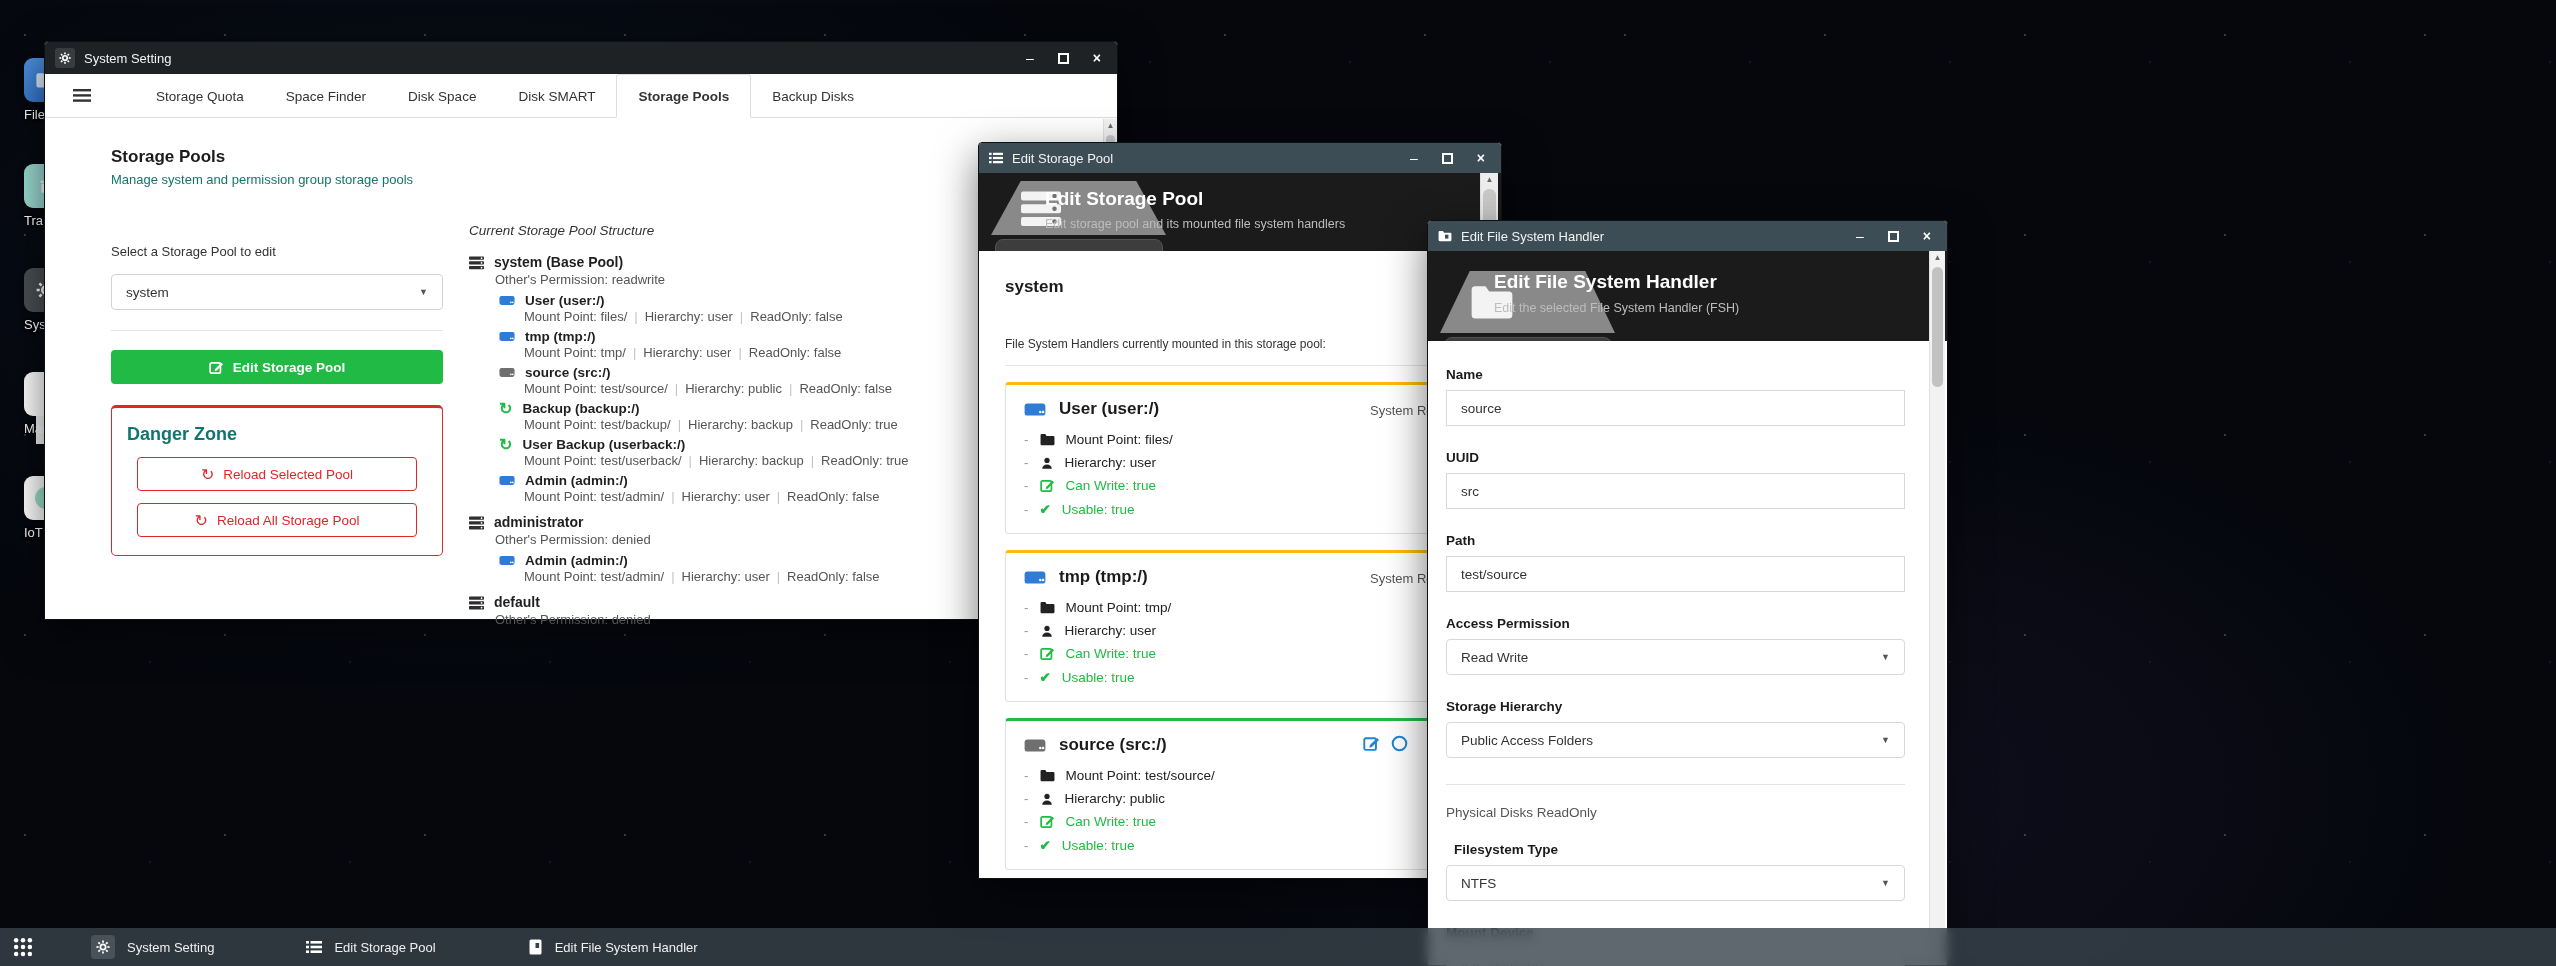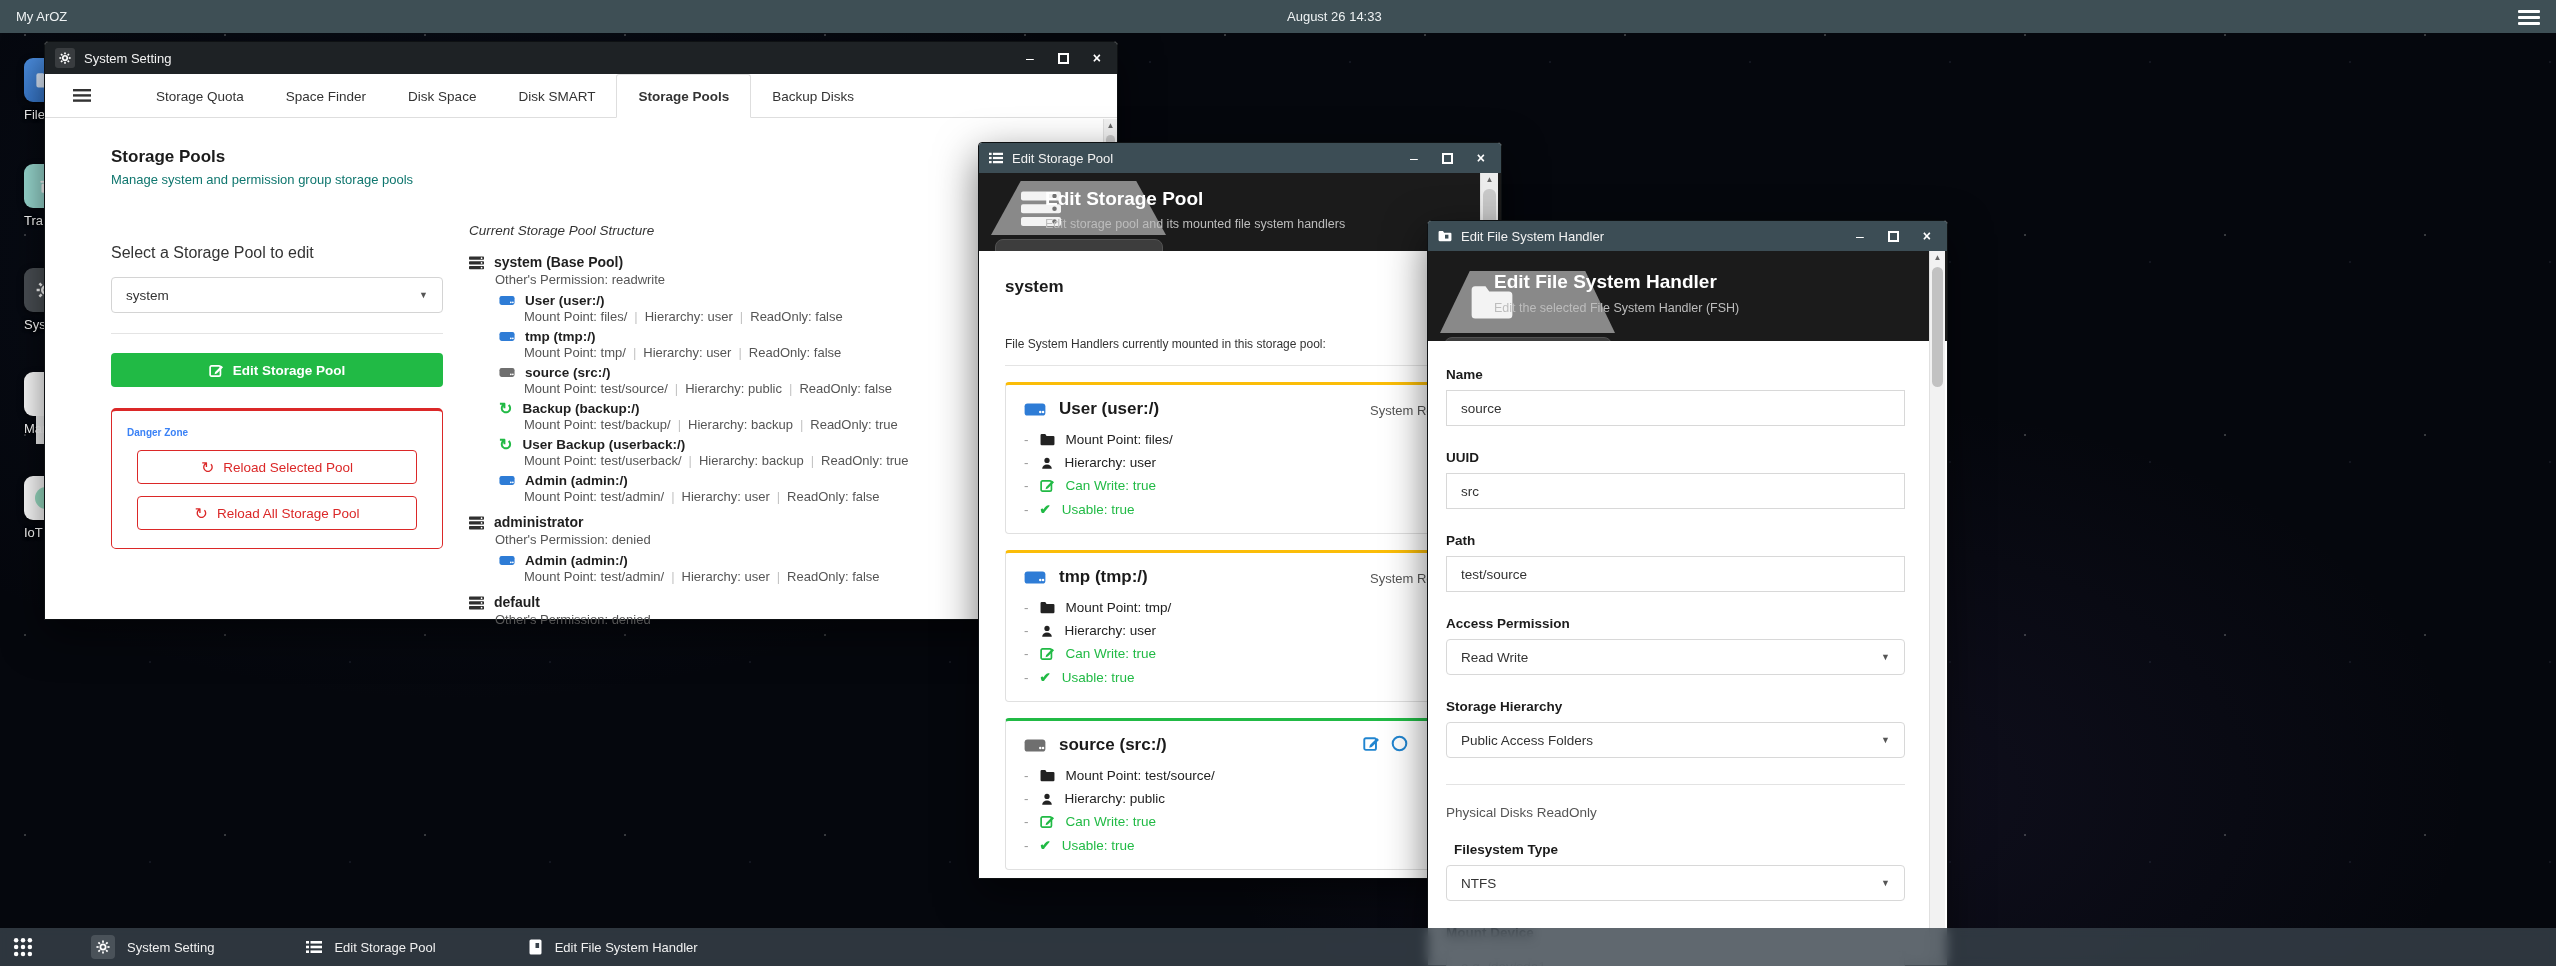--- a/index.html
+++ b/index.html
@@ -61,27 +61,27 @@
   
   .tabbar{height:44px;background:#fff;border-bottom:1px solid #dedede;display:flex;align-items:stretch;padding-left:28px;}
   .hamb{align-self:center;margin-right:44px;color:#333;}
   .tabs{display:flex;}
   .tab{display:flex;align-items:center;padding:0 21px;font-size:13.5px;color:#333;margin-bottom:-1px;}
   .tab.active{border:1px solid #dedede;border-bottom:1px solid #fff;border-radius:3px 3px 0 0;font-weight:bold;}
   .ss-content{position:absolute;left:0;right:0;top:77px;bottom:0;background:#fff;}
   .ss-left{position:absolute;left:66px;top:28px;width:332px;}
   .ss-left h1{margin:0;font-size:17px;color:#1b1b1b;}
   .ss-sub{margin-top:5px;font-size:13px;color:#0f766e;}
-  .ss-label{margin-top:57px;font-size:16px;color:#333;}
+  .ss-label{margin-top:57px;font-size:13px;color:#333;}
   .selectbox{margin-top:15px;height:36px;border:1px solid #d4d4d4;border-radius:4px;display:flex;align-items:center;padding:0 14px;font-size:13.5px;color:#333;background:#fff;}
   .selectbox .caret{margin-left:auto;font-size:9px;color:#555;}
   .ss-hr{margin-top:20px;border:none;border-top:1px solid #e4e4e4;}
   .btn-green{margin-top:19px;height:34px;background:#21BA45;border-radius:4px;color:#fff;font-size:13.5px;font-weight:bold;display:flex;align-items:center;justify-content:center;gap:9px;}
   .danger{margin-top:21px;border:1px solid #DB2828;border-top-width:3px;border-radius:5px;padding:16px 15px 18px;}
-  .danger h3{margin:0;font-size:10px;color:#3b82f6;}
+  .danger h3{margin:0;font-size:18px;color:#0f766e;}
   .danger p{margin:12px 0 2px;font-size:12.8px;color:#333;line-height:17px;}
   .btn-red{margin:12px 10px 0;height:34px;border:1px solid #DB2828;border-radius:4px;color:#DB2828;font-size:13.5px;display:flex;align-items:center;justify-content:center;gap:9px;background:#fff;}
   .ss-right{position:absolute;left:424px;top:104px;width:650px;}
   .tree-title{font-size:13.5px;color:#333;margin-bottom:16px;font-style:italic;}
   .tpool{margin-top:10px;}
   .tpool-head{display:flex;align-items:flex-end;gap:10px;font-size:14px;font-weight:bold;color:#1f1f1f;}
   .tpool-perm{margin-left:26px;margin-top:2px;font-size:13px;color:#555;}
   .thandlers{margin-left:30px;margin-top:6px;}
   .th{margin-top:5px;}
   .th-head{display:flex;align-items:center;gap:10px;font-size:13.5px;font-weight:bold;color:#1f1f1f;}
@@ -717,23 +717,14 @@
       <span>
         <svg width="15" height="16" viewBox="0 0 14 16" fill="#fff">
             <rect x="1" y="0.5" width="12" height="15" rx="1.6"></rect>
             <rect x="7" y="4" width="3.6" height="5" fill="#38424b"></rect>
           </svg>
       </span>
       <span>Edit File System Handler</span>
     </div>
   </div>
 
-  <div class="topbar">
-    <span class="tb-title">My ArOZ</span>
-    <span class="tb-clock">August 26 14:33</span>
-    <span class="menu-bars">
-        <i></i>
-        <i></i>
-        <i style="margin-bottom:0;"></i>
-      </span>
-  </div>
 
 </div>
 
 </body></html>

